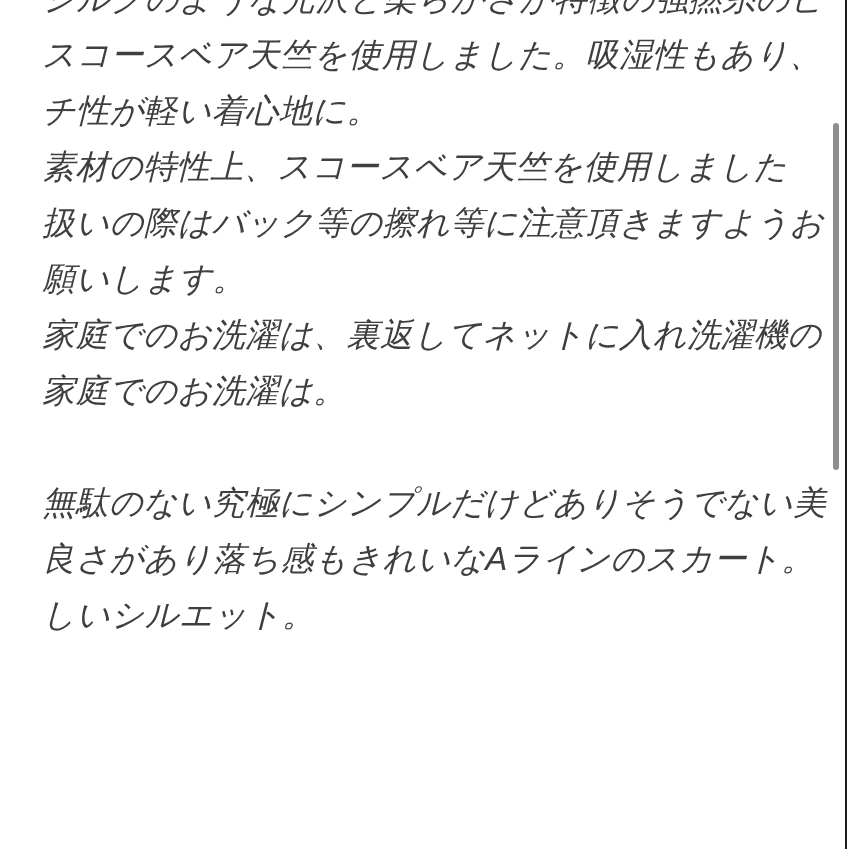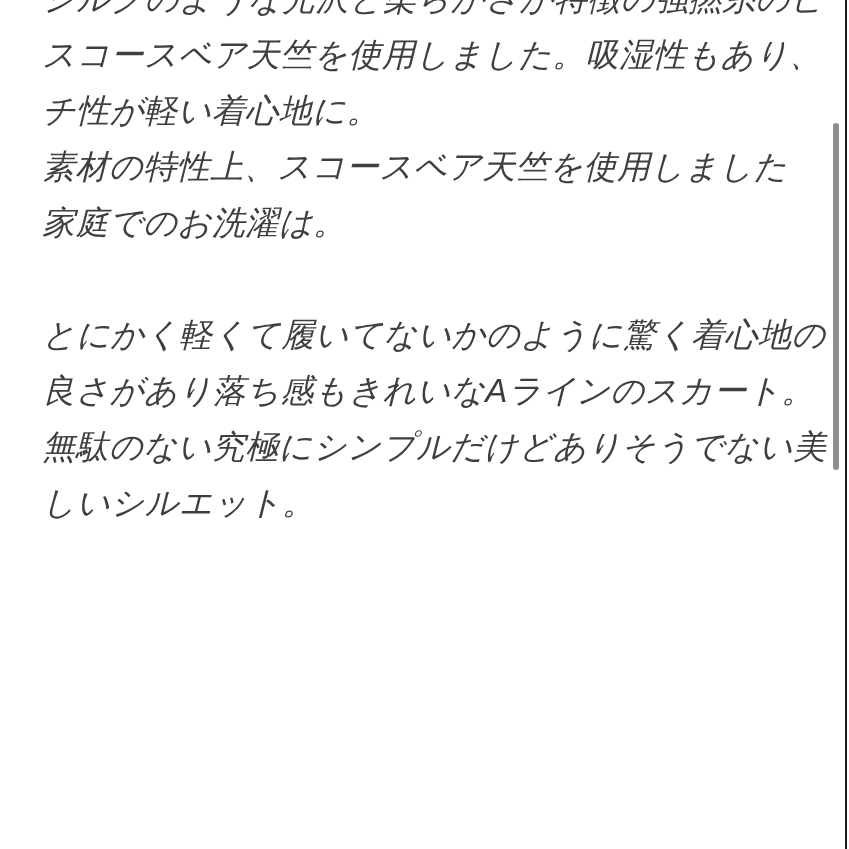--- a/index.html
+++ b/index.html
@@ -57,25 +57,27 @@
   }
 </style>
 </head>
 <body>
 
 <div class="description-content">
     <div class="text-line">シルクのような光沢と柔らかさが特徴の強撚糸のビ</div>
     <div class="text-line">スコースベア天竺を使用しました。吸湿性もあり、</div>
     <div class="text-line">チ性が軽い着心地に。</div>
     <div class="text-line">素材の特性上、スコースベア天竺を使用しました</div>
+    <div class="text-line">扱いの際はバック等の擦れ等に注意頂きますようお</div>
+    <div class="text-line">願いします。</div>
+    <div class="text-line">家庭でのお洗濯は、裏返してネットに入れ洗濯機の</div>
     <div class="text-line">家庭でのお洗濯は。</div>
     <div class="text-line"></div>
-    <div class="text-line">とにかく軽くて履いてないかのように驚く着心地の</div>
+    <div class="text-line">無駄のない究極にシンプルだけどありそうでない美</div>
     <div class="text-line">良さがあり落ち感もきれいなAラインのスカート。</div>
-    <div class="text-line">無駄のない究極にシンプルだけどありそうでない美</div>
     <div class="text-line">しいシルエット。</div>
   </div>
 
 <div class="scrollbar-track"></div>
 
 <div class="scrollbar-thumb" style="top: 123px; height: 347px;"></div>
 
 <div class="right-edge-border"></div>
 
 </body></html>

